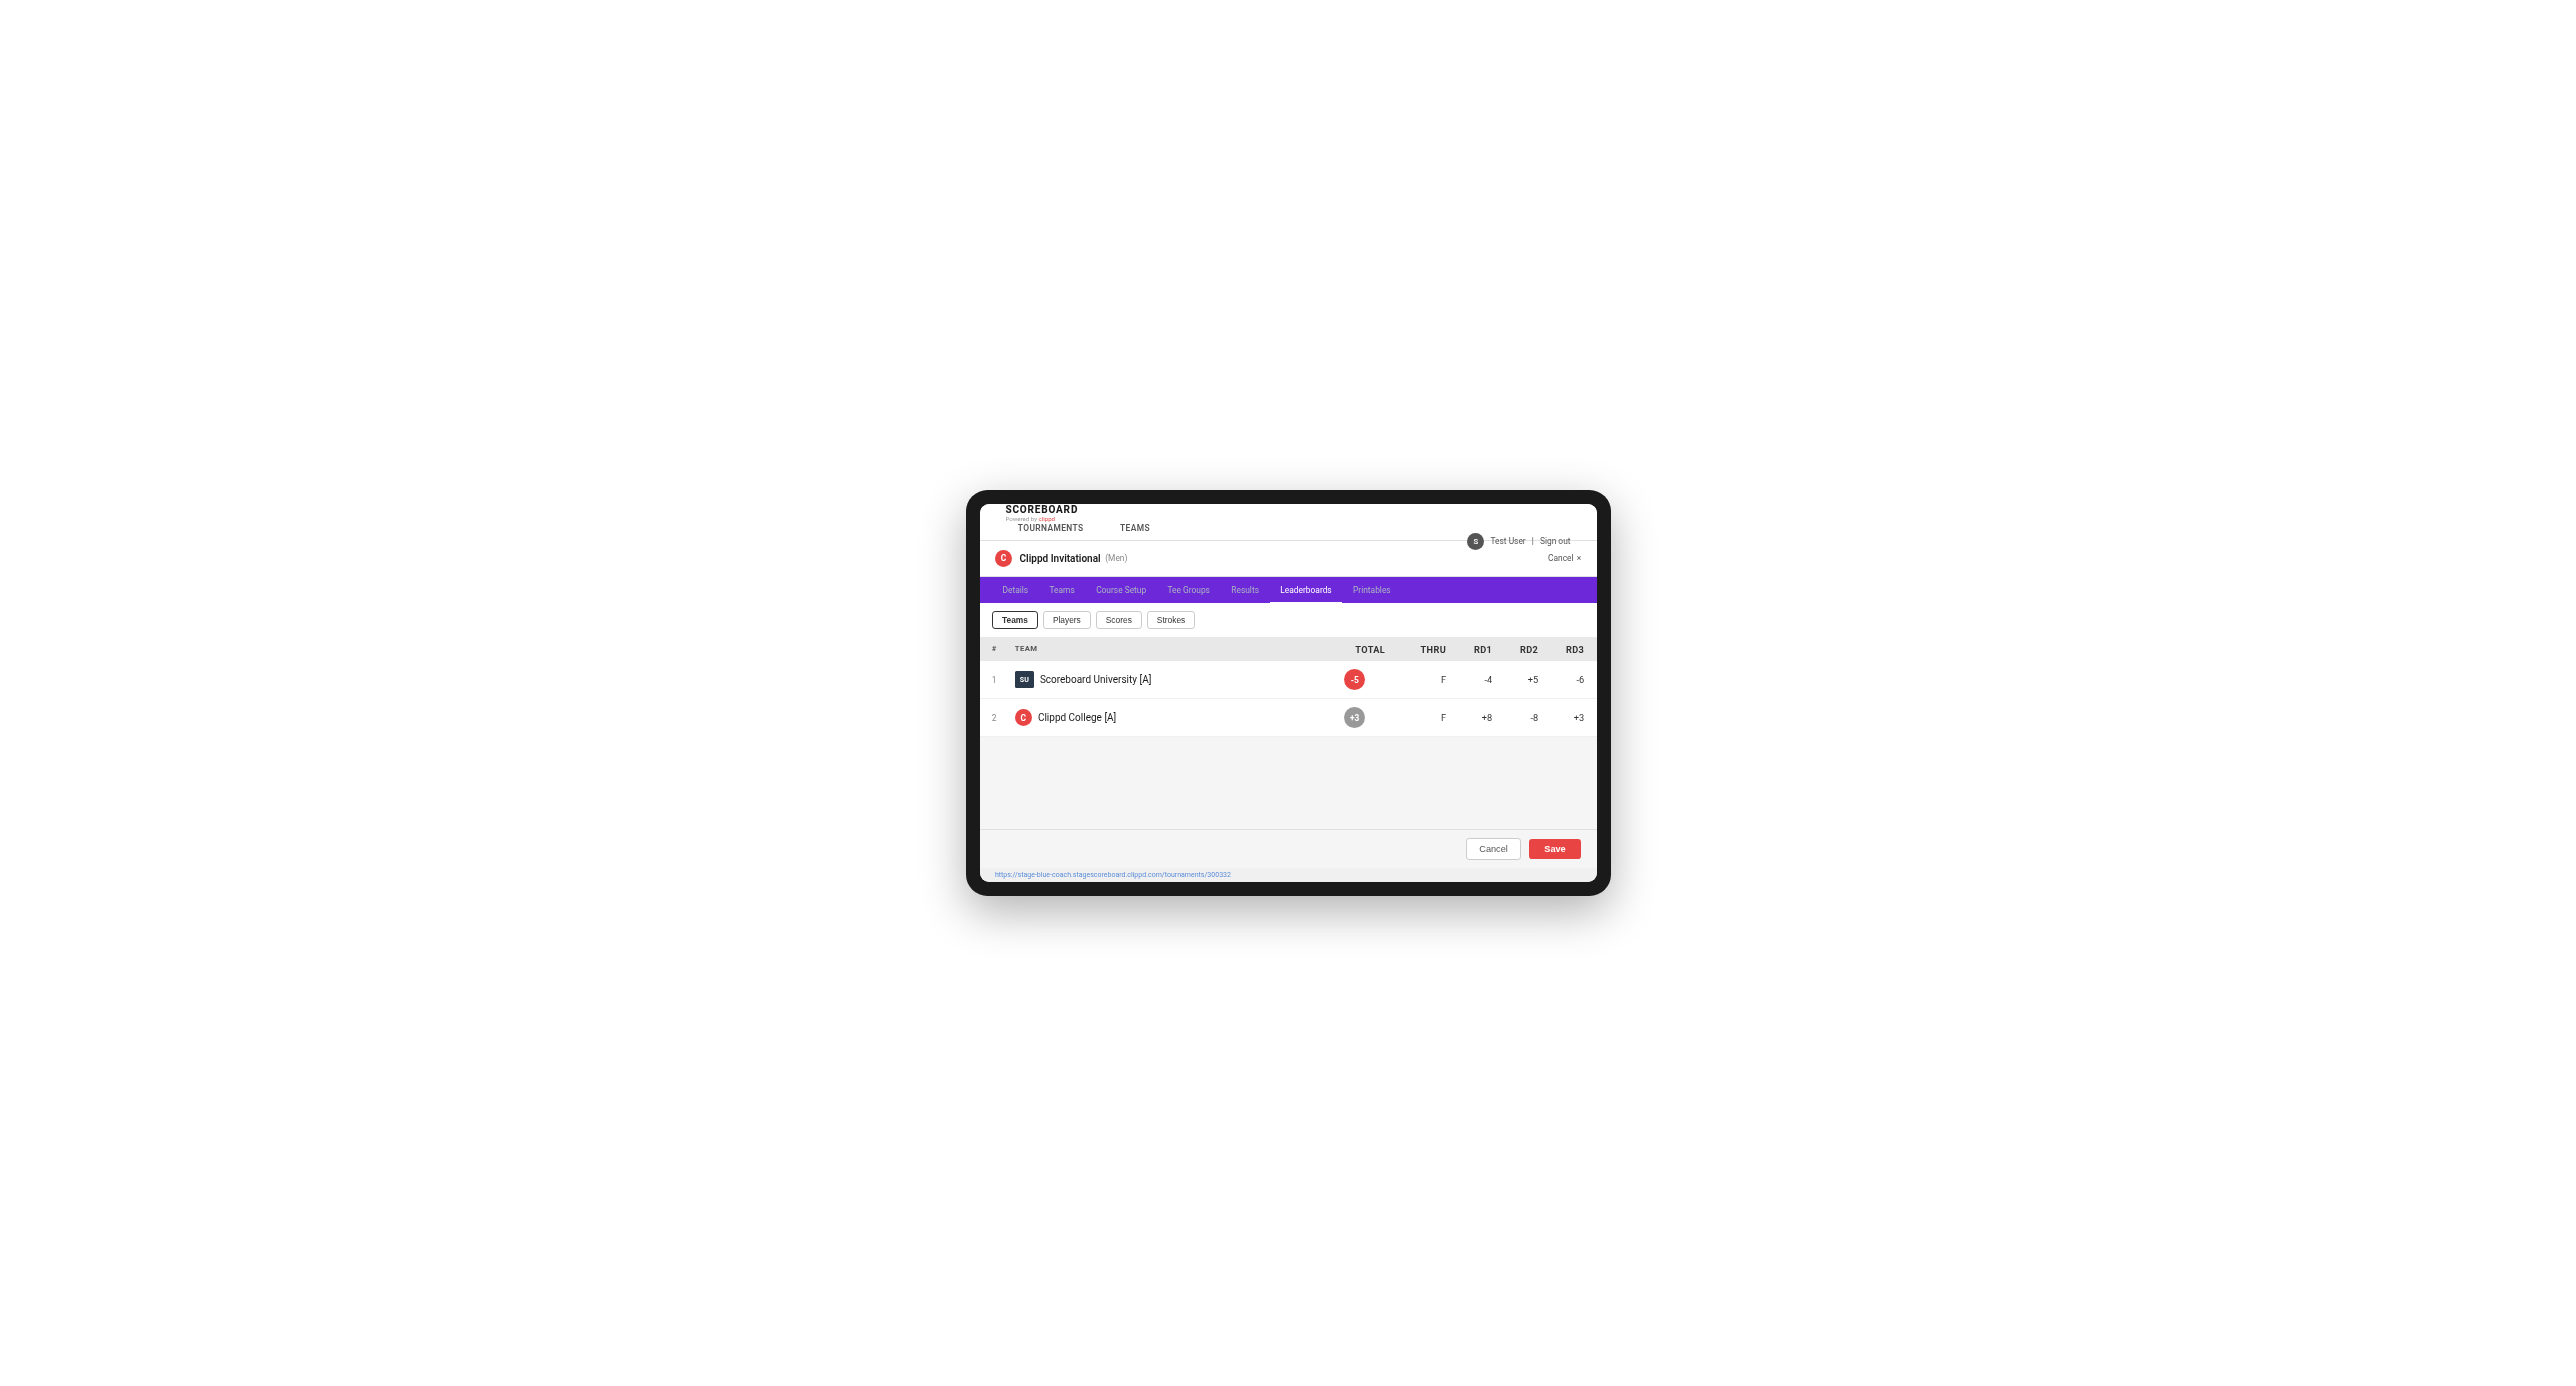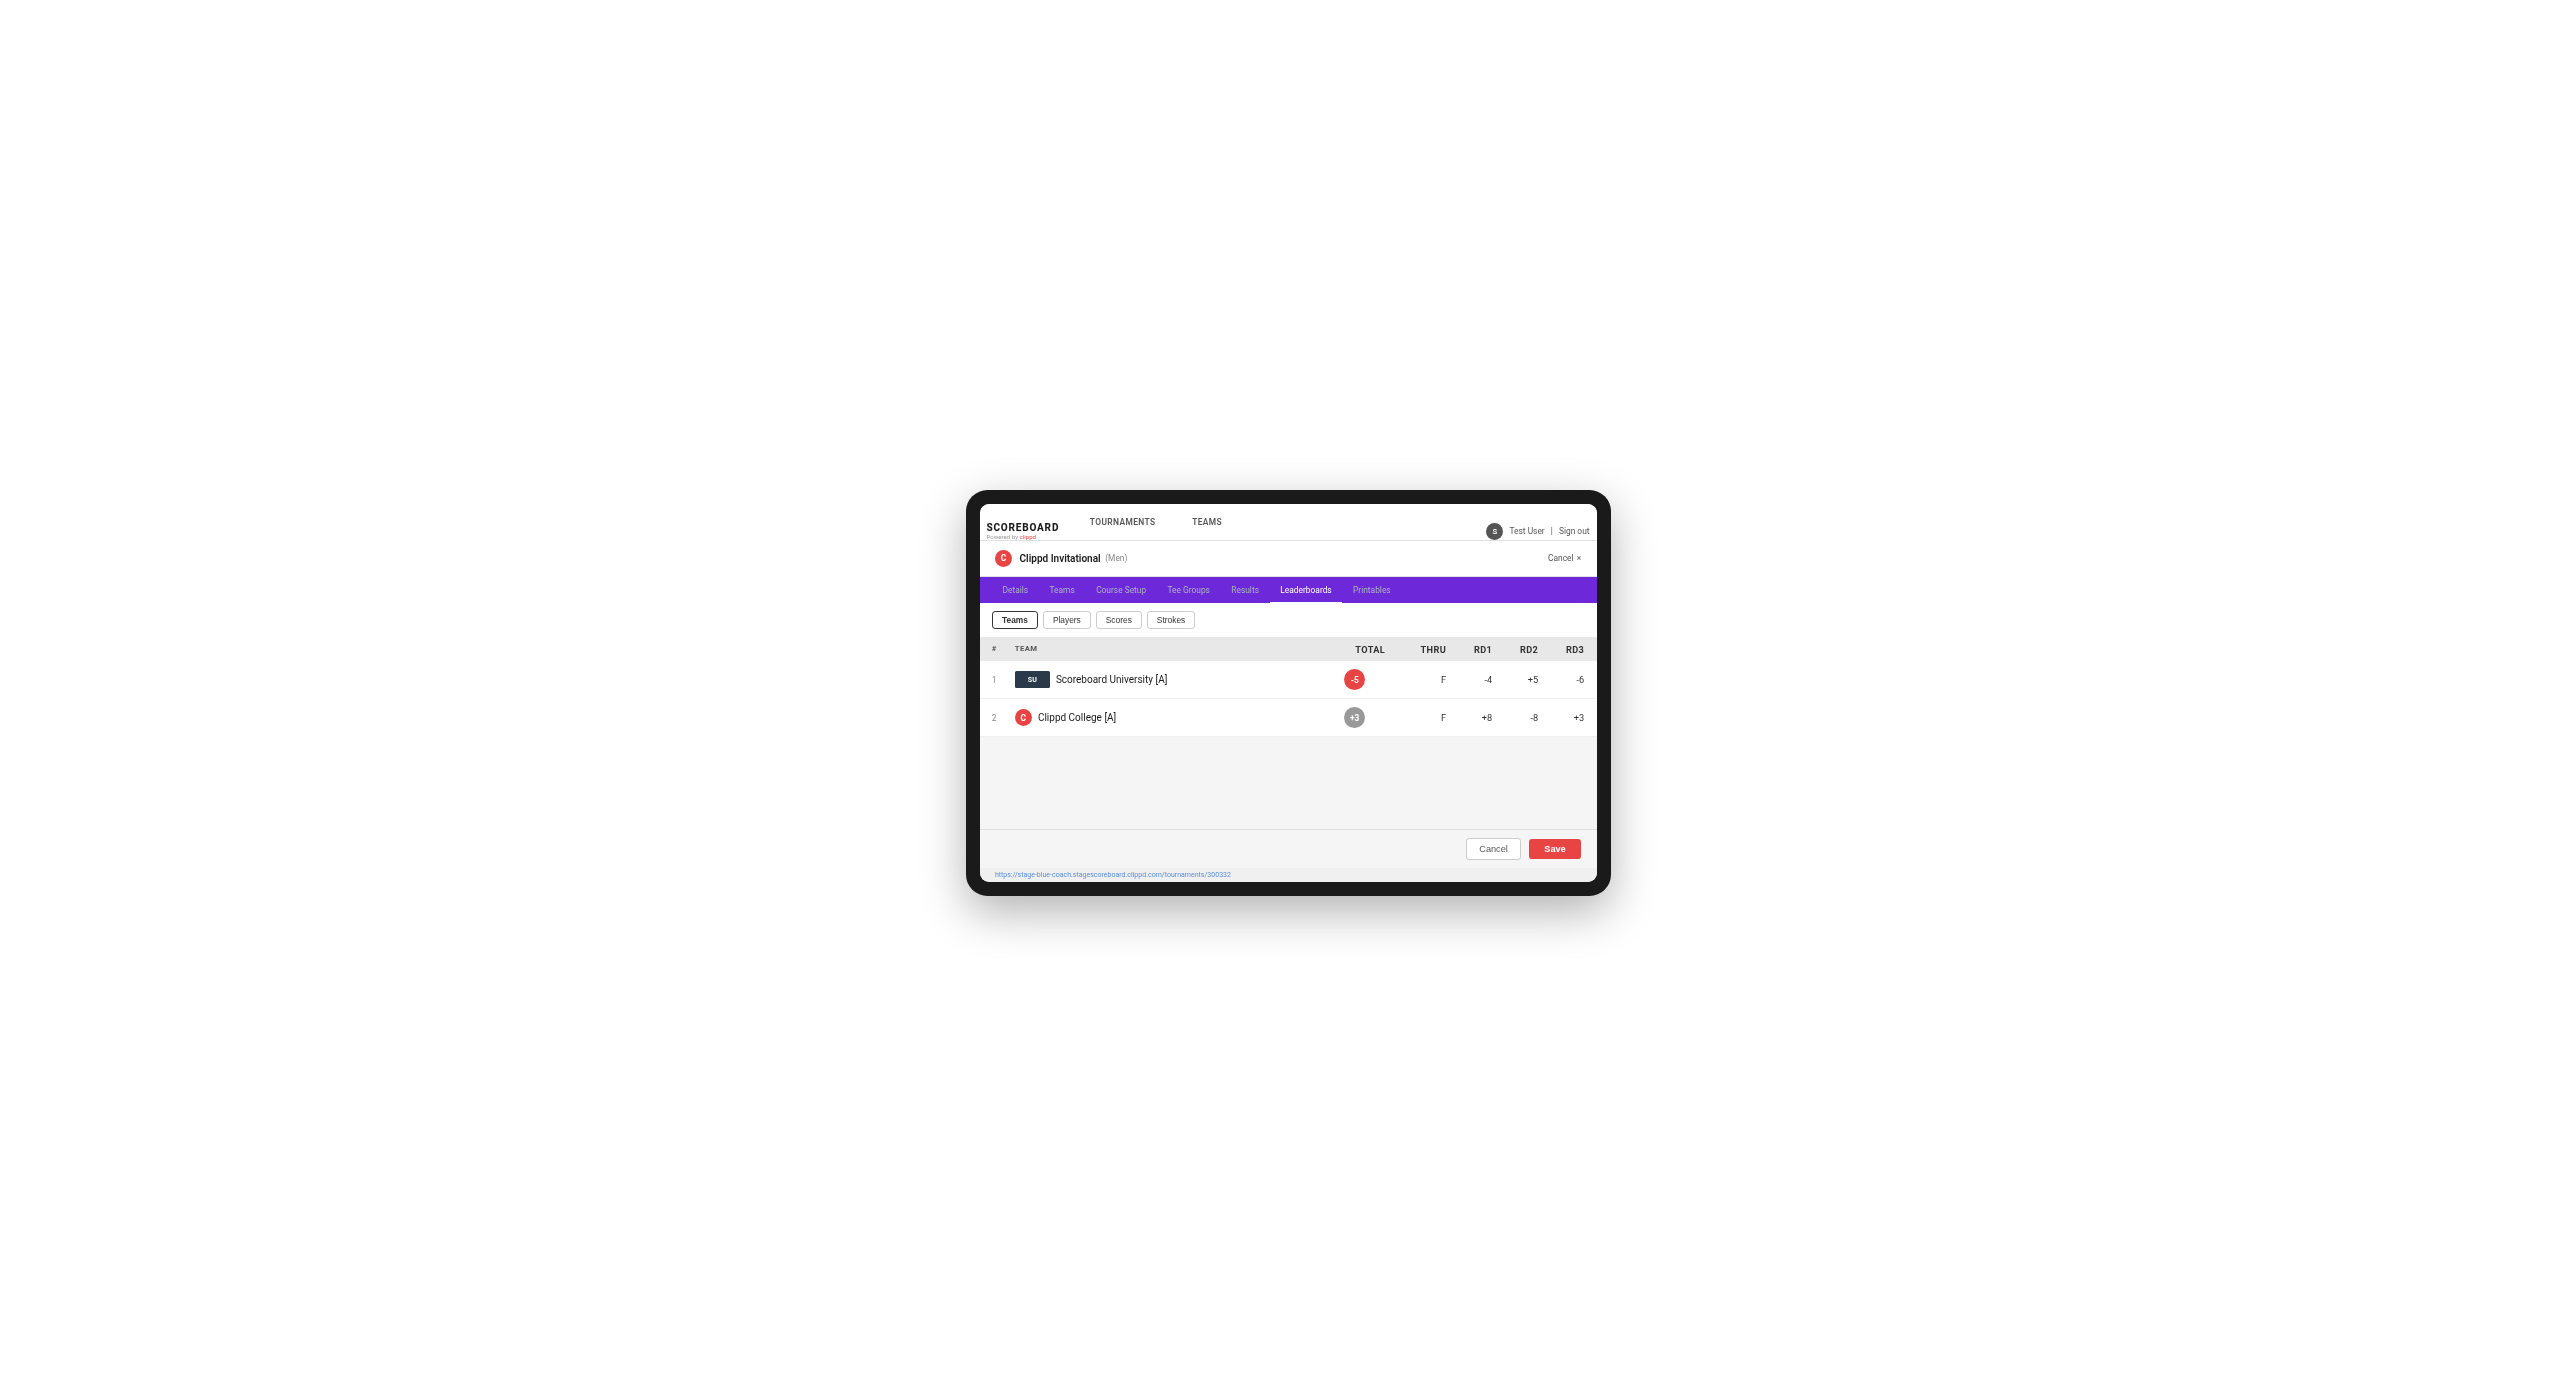--- a/index.html
+++ b/index.html
@@ -46,23 +46,24 @@
       border-radius: 9.2px;
       overflow: hidden;
       position: relative;
     }
 
     
     .top-nav {
       background: #fff;
       border-bottom: 0.8px solid #e0e0e0;
       display: flex;
-      align-items: flex-end;
-      padding: 0 7px;
+      align-items: flex-start;
+      padding: 0 26px;
       height: 37px;
+      flex-direction: column;
     }
 
     .logo-area {
       display: flex;
       flex-direction: column;
       margin-right: 18.4px;
     }
 
     .logo-text {
       font-size: 10px;
@@ -250,21 +251,21 @@
       font-size: 8.4px;
     }
 
     .team-cell {
       display: flex;
       align-items: center;
       gap: 6.1px;
     }
 
     .team-logo-sq {
-      width: 35px;
+      width: 19px;
       height: 17px;
       background: #2a3a4a;
       border-radius: 1.5px;
       display: flex;
       align-items: center;
       justify-content: center;
       color: #fff;
       font-size: 7px;
       font-weight: 700;
     }

